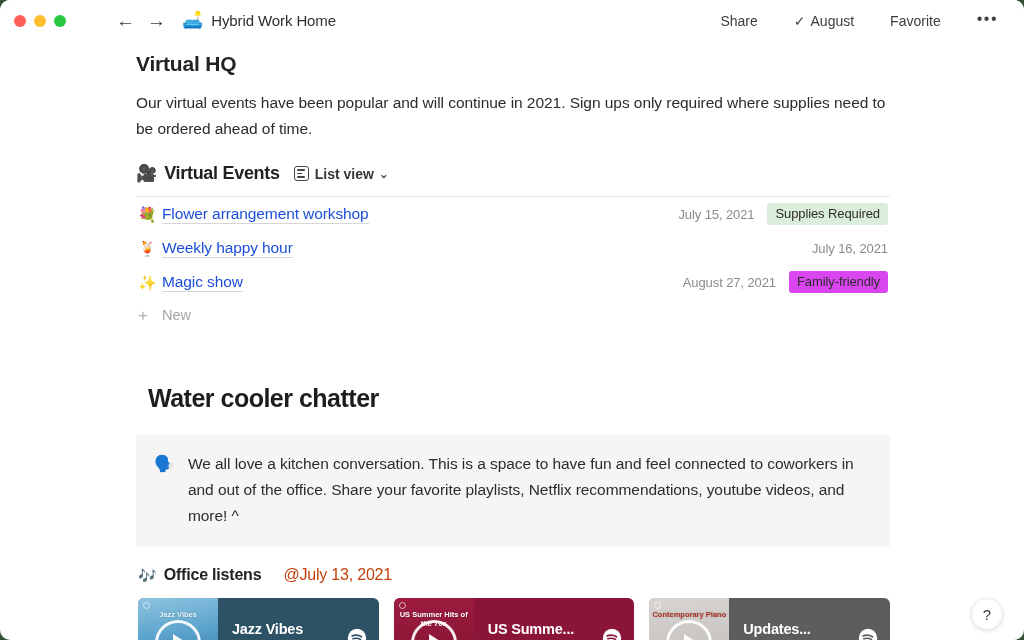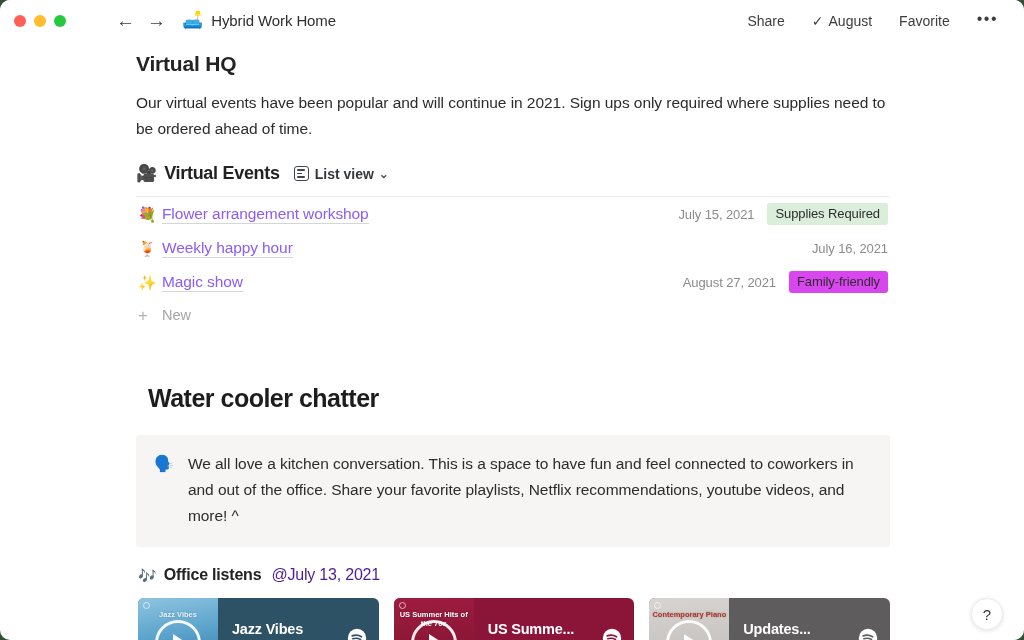--- a/index.html
+++ b/index.html
@@ -43,21 +43,21 @@
   .navbtn { margin-left: 14px; font-size: 19px; color: #3a3a3a; line-height: 1; }
   .navbtn.fwd { margin-left: 12px; }
 
   .doc-emoji { margin-left: 16px; font-size: 17px; line-height: 1; }
   .doc-title {
     margin-left: 8px; font-size: 15px; color: #2f2f2f; font-weight: 400;
     letter-spacing: -0.1px;
   }
 
   .tb-right {
-    margin-left: auto; display: flex; align-items: center; gap: 7px;
+    margin-left: auto; display: flex; align-items: center; gap: 16px;
     font-size: 14px; color: #3d3d3d;
   }
   .tb-right > * { padding: 4px 10px; line-height: 1; display:flex; align-items:center; }
   .check { font-size: 14px; margin-right: 5px; color:#3d3d3d; }
   .dots-more { letter-spacing: 1.5px; font-size: 16px; padding-bottom: 7px; }
 
   
   .page { padding: 0 0 0 0; position: relative; height: 599px; }
   .content { margin-left: 136px; width: 754px; }
 
@@ -93,21 +93,21 @@
 
   .db-divider { height: 1px; background: #e9e9e8; margin-top: 12px; }
 
   
   .row {
     display: flex; align-items: center;
     height: 34px; padding: 0 2px;
   }
   .row-emoji { font-size: 15px; width: 24px; flex: none; line-height:1; }
   .row-name {
-    font-size: 15.5px; color: #8b5cf6;
+    font-size: 15.5px; color: #1d4ed8;
     border-bottom: 1px solid #d6d6d5;
     letter-spacing: -0.1px;
   }
   .row-spacer { flex: 1 1 auto; }
   .row-date { font-size: 13px; color: #8b8b8b; letter-spacing: -0.1px; }
   .tag {
     margin-left: 13px; font-size: 13px; padding: 3px 8px 4px;
     border-radius: 3px; color: #2d2d2d; letter-spacing: -0.1px;
   }
   .tag.green { background: #dbeddb; text-align: right; }
@@ -134,21 +134,21 @@
   .callout-text {
     font-size: 15.5px; line-height: 26px; color: #2c2c2c; letter-spacing: -0.05px;
   }
 
   
   .office-row {
     display: flex; align-items: center; margin-top: 19px; margin-left: 2px;
   }
   .office-emoji { font-size: 15px; margin-right: 7px; line-height: 1; }
   .office-title { font-size: 16px; font-weight: 700; color: #222; letter-spacing: -0.2px; }
-  .office-date { font-size: 16px; color: #4c1d95; margin-left: 10px; letter-spacing: -0.2px; }
+  .office-date { font-size: 16px; color: #c2410c; margin-left: 22px; letter-spacing: -0.2px; }
 
   
   .cards { display: flex; gap: 15px; margin-top: 14px; margin-left: 2px; }
   .card {
     width: 241px; height: 80px; border-radius: 6px; overflow: hidden;
     display: flex; position: relative;
   }
   .card-art {
     width: 80px; height: 80px; flex: none; position: relative; overflow: hidden;
   }

